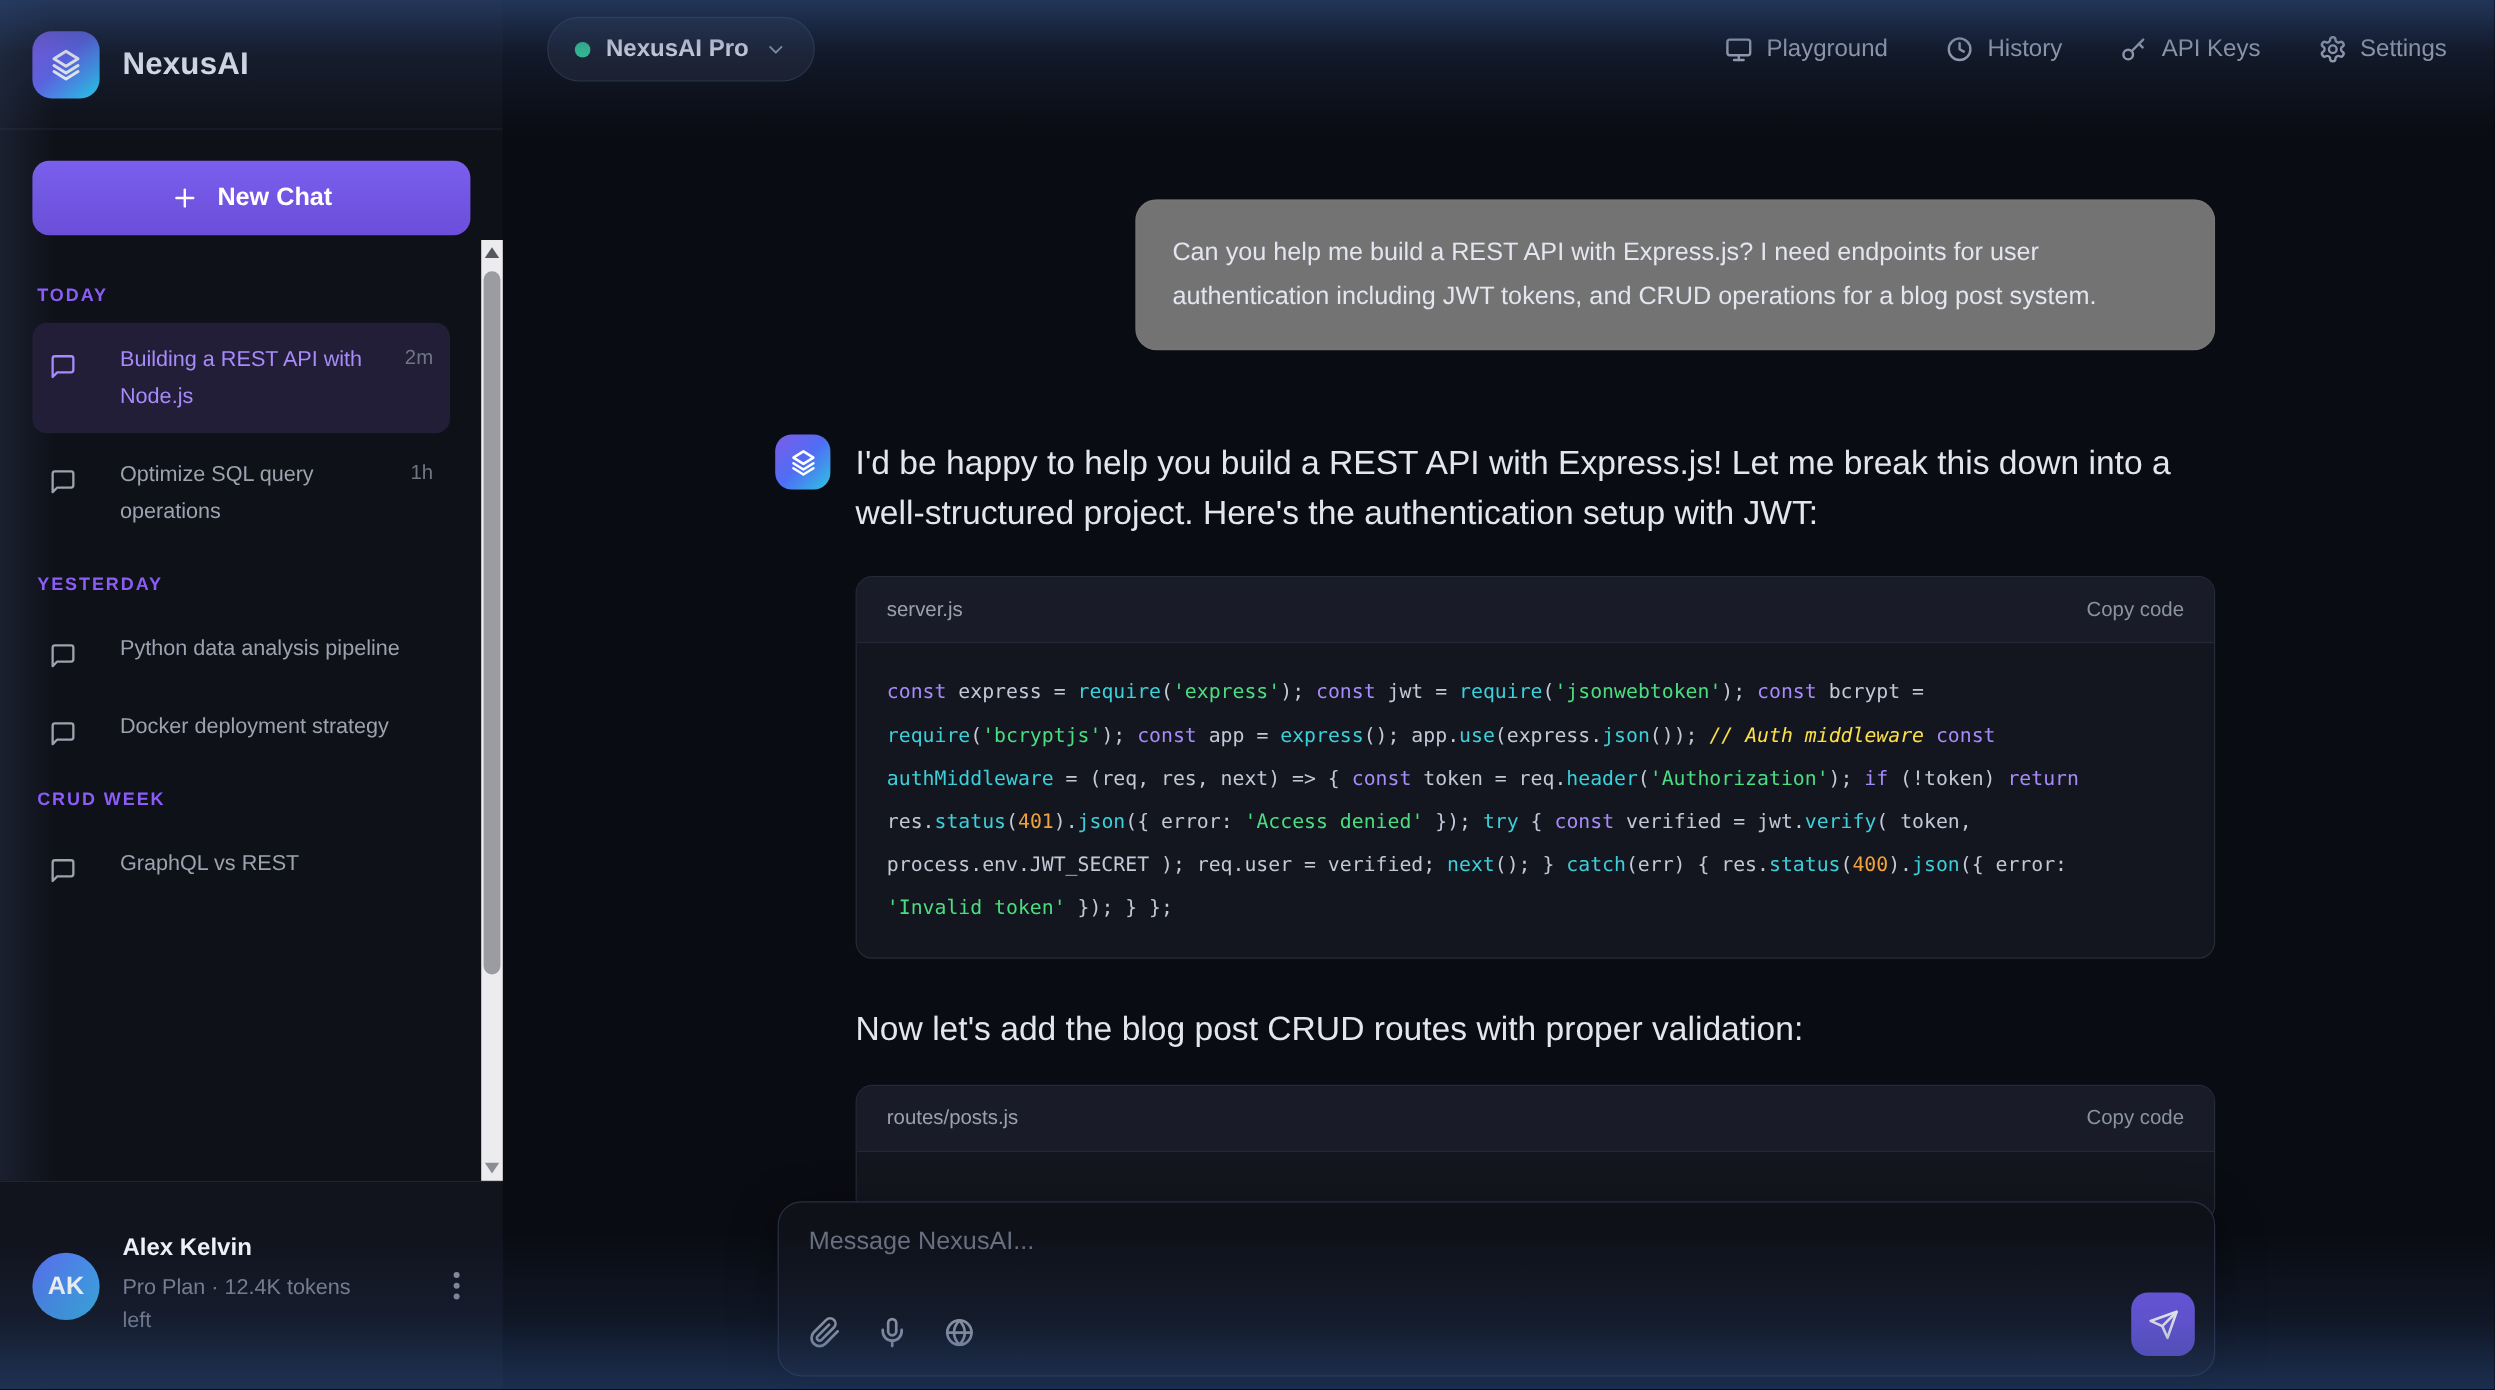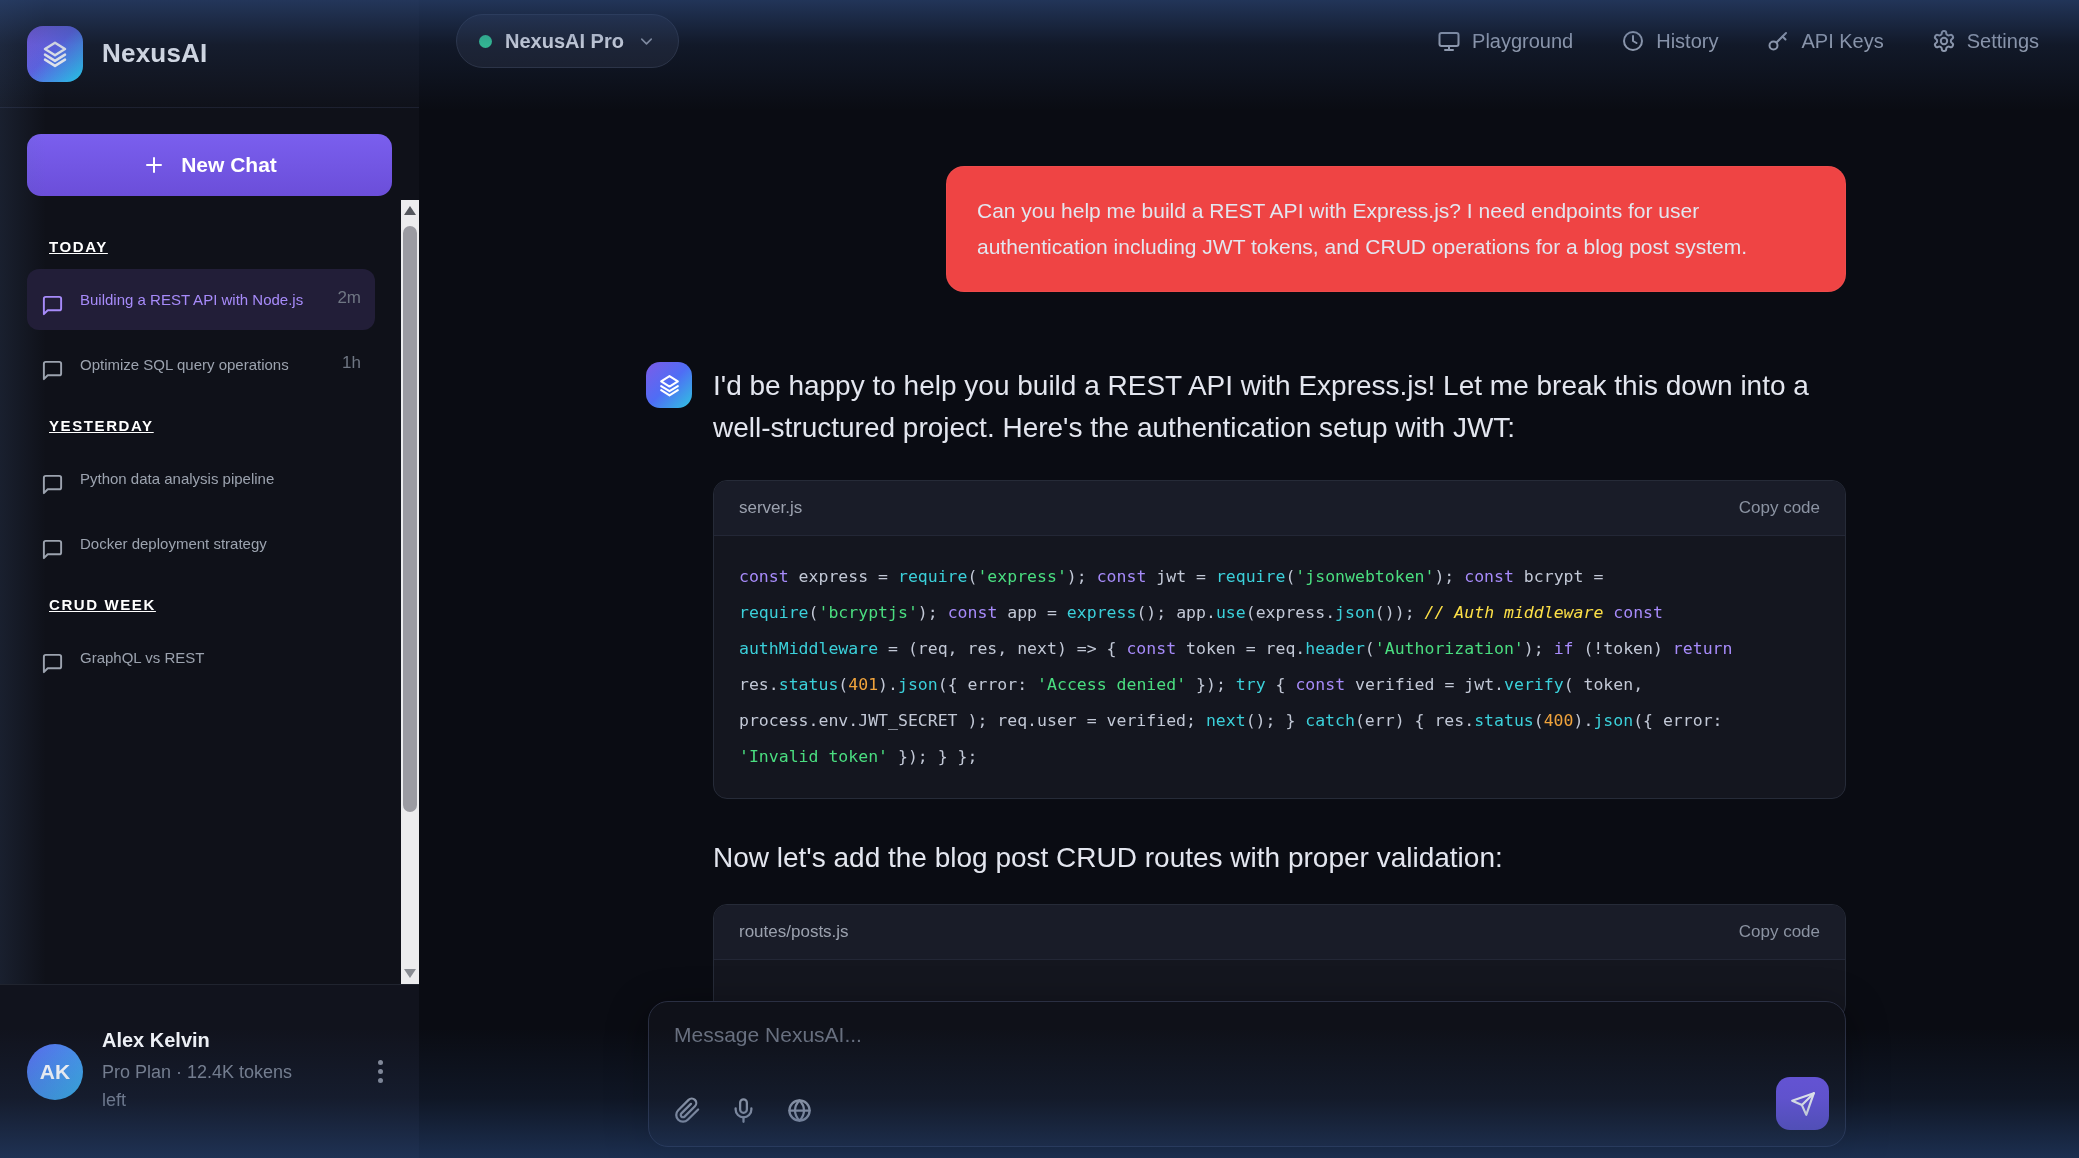--- a/index.html
+++ b/index.html
@@ -22,24 +22,24 @@
     background:linear-gradient(135deg,#8b5cf6 0%,#6366f1 45%,#22d3ee 100%); color:#fff; }
   .logo-badge svg { width:30px; height:30px; }
   .app-title { font-size:26px; font-weight:bold; color:#f3f5f9; letter-spacing:.2px; }
 
   .new-chat-btn { margin:26px 27px 10px 27px; height:62px; flex:0 0 auto; border:none; cursor:pointer; border-radius:14px;
     background:linear-gradient(180deg,#7a5fee,#6b4ed9); color:#fff; font-family:inherit;
     font-size:21px; font-weight:bold; display:flex; align-items:center; justify-content:center; gap:15px; }
   .new-chat-btn svg { width:24px; height:24px; }
 
   .chat-list { flex:1 1 auto; overflow:hidden; padding:10px 44px 0 27px; position:relative; }
-  .section-label { font-size:15px; font-weight:bold; letter-spacing:1.6px; color:#ffffff; margin:22px 4px 14px 22px;text-decoration:underline; }
+  .section-label { font-size:15px; font-weight:bold; letter-spacing:1.6px; color:#8b5cf6; margin:22px 4px 14px 4px; }
   .chat-item { display:flex; align-items:flex-start; gap:16px; padding:15px 14px; border-radius:12px; color:#9ca3af; cursor:pointer; margin-bottom:4px; }
   .chat-item svg { width:23px; height:23px; flex:0 0 auto; margin-top:5px; }
-  .chat-item .ci-title { flex:1 1 auto; font-size:15px; line-height:31px; }
+  .chat-item .ci-title { flex:1 1 auto; font-size:18px; line-height:31px;margin-left:20px; }
   .chat-item .ci-time { font-size:17px; color:#6f7683; margin-top:4px; }
   .chat-item.active { background:#221e38; color:#a78bfa; }
   .chat-item.active .ci-title { color:#a78bfa; }
 
   
   .scrollbar { position:absolute; right:0; top:200px; bottom:174px; width:18px; background:#ececee; z-index:3; }
   .sb-up, .sb-down { position:absolute; left:50%; transform:translateX(-50%); width:0; height:0; }
   .sb-up { top:6px; border-left:6px solid transparent; border-right:6px solid transparent; border-bottom:9px solid #55585f; }
   .sb-down { bottom:6px; border-left:6px solid transparent; border-right:6px solid transparent; border-top:9px solid #8a8d94; }
   .sb-thumb { position:absolute; left:2px; width:14px; top:26px; height:586px; border-radius:8px; background:#9b9ba2; }
@@ -61,21 +61,21 @@
   .model-dot { width:13px; height:13px; border-radius:50%; background:#34d399; }
   .model-label { font-size:20px; font-weight:bold; color:#e8eaf0; }
   .model-pill svg { width:19px; height:19px; color:#9aa0ad; }
   .topnav { margin-left:auto; display:flex; align-items:center; gap:48px; }
   .topnav-item { display:flex; align-items:center; gap:11px; color:#a6adbb; font-size:20px; cursor:pointer; background:none; border:none; font-family:inherit; }
   .topnav-item svg { width:24px; height:24px; }
 
   .chat-scroll { position:absolute; left:0; right:0; top:82px; bottom:0; overflow:hidden; }
   .thread { width:1200px; margin-left:227px; }
 
-  .user-bubble { margin:84px 0 0 auto; max-width:900px; background:#ef4444; border:1px solid rgba(255,255,255,.04);
+  .user-bubble { margin:84px 0 0 auto; max-width:900px; background:#737373; border:1px solid rgba(255,255,255,.04);
     border-radius:18px; padding:26px 30px; font-size:21px; line-height:36px; color:#e3e6ef; }
 
   .assistant-row { margin-top:70px; display:flex; gap:21px; align-items:flex-start; }
   .ai-avatar { width:46px; height:46px; border-radius:14px; flex:0 0 auto; display:flex; align-items:center; justify-content:center;
     background:linear-gradient(135deg,#7c5ce8 0%,#4f6df5 50%,#2fc4e0 100%); color:#fff; }
   .ai-avatar svg { width:25px; height:25px; }
   .ai-content { flex:1 1 auto; min-width:0; }
   .ai-text { font-size:28px; line-height:42px; color:#e3e6ef; margin-top:3px; }
   .ai-text.followup { margin-top:44px; line-height:30px; }
 

